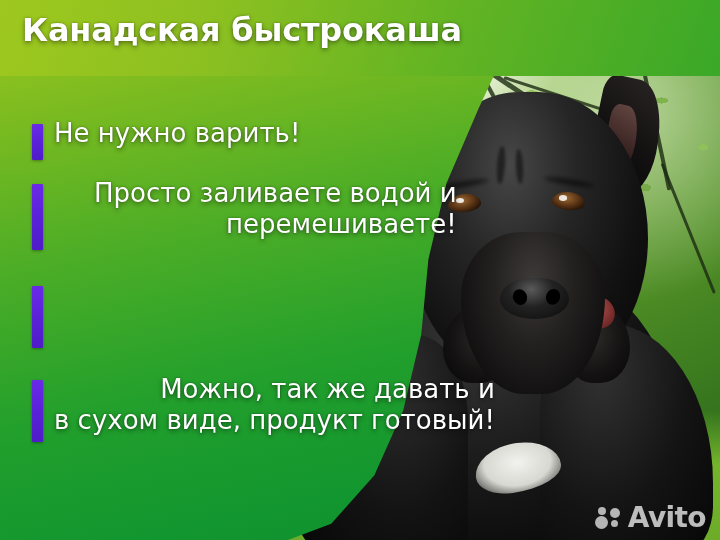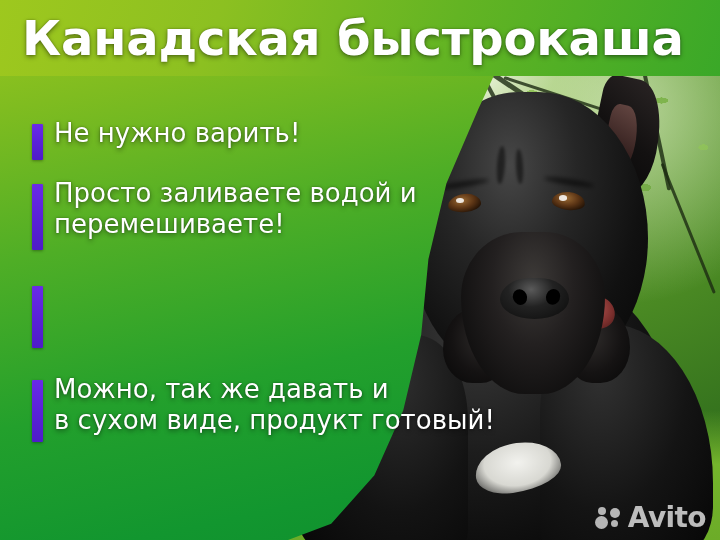--- a/index.html
+++ b/index.html
@@ -167,46 +167,46 @@
   }
   .panel-top{
     position:absolute;left:0;top:0;width:100%;height:14%;
     background:linear-gradient(110deg,#9ec81e 0%,#8cc021 30%,#63b423 62%,#3aa828 100%);
   }
 
   
   .title{
     position:absolute;left:0;top:14px;width:508px;
     color:#ffffff;
-    font-size:48px;font-weight:700;line-height:1.02;
+    font-size:32px;font-weight:700;line-height:1.02;
     letter-spacing:-.2px;
     text-shadow:0 2px 5px rgba(0,0,0,.40),0 0 2px rgba(0,0,0,.30);
     white-space:nowrap;
   }
   .title-l1{padding-left:22px;}
   .title-l2{text-align:center;padding-right:92px;margin-top:4px;}
 
-  .bullets{position:absolute;left:0;top:118px;width:640px;}
+  .bullets{position:absolute;left:0;top:118px;width:640px;text-align:right;}
   .bullet{position:relative;display:flex;align-items:flex-start;margin-bottom:18px;}
   .bar{
     flex:0 0 auto;width:11px;border-radius:1px;
     background:linear-gradient(180deg,#6a2ae8 0%,#5a22d8 50%,#4e1cc8 100%);
     margin:6px 11px 0 32px;
     box-shadow:0 1px 3px rgba(0,0,0,.35);
   }
   .bullet-1 .bar{height:36px;}
   .bullet-2 .bar{height:66px;}
   .bullet-3 .bar{height:62px;}
   .bullet-4 .bar{height:62px;}
   .btext{
     color:#ffffff;font-size:26px;font-weight:400;line-height:1.18;
     text-shadow:0 2px 5px rgba(0,0,0,.45),0 0 2px rgba(0,0,0,.35);
     white-space:pre-line;
   }
-  .bullet-2{margin-bottom:30px;}
+  .bullet-2{margin-bottom:30px;gap:40px;}
   .bullet-3{margin-bottom:26px;}
 
   
   .avito{
     position:absolute;right:14px;bottom:8px;
     display:flex;align-items:center;gap:7px;
     opacity:.82;
   }
   .avito-mark{position:relative;width:26px;height:22px;}
   .avito-mark i{position:absolute;display:block;border-radius:50%;background:#d9d9d9;}

